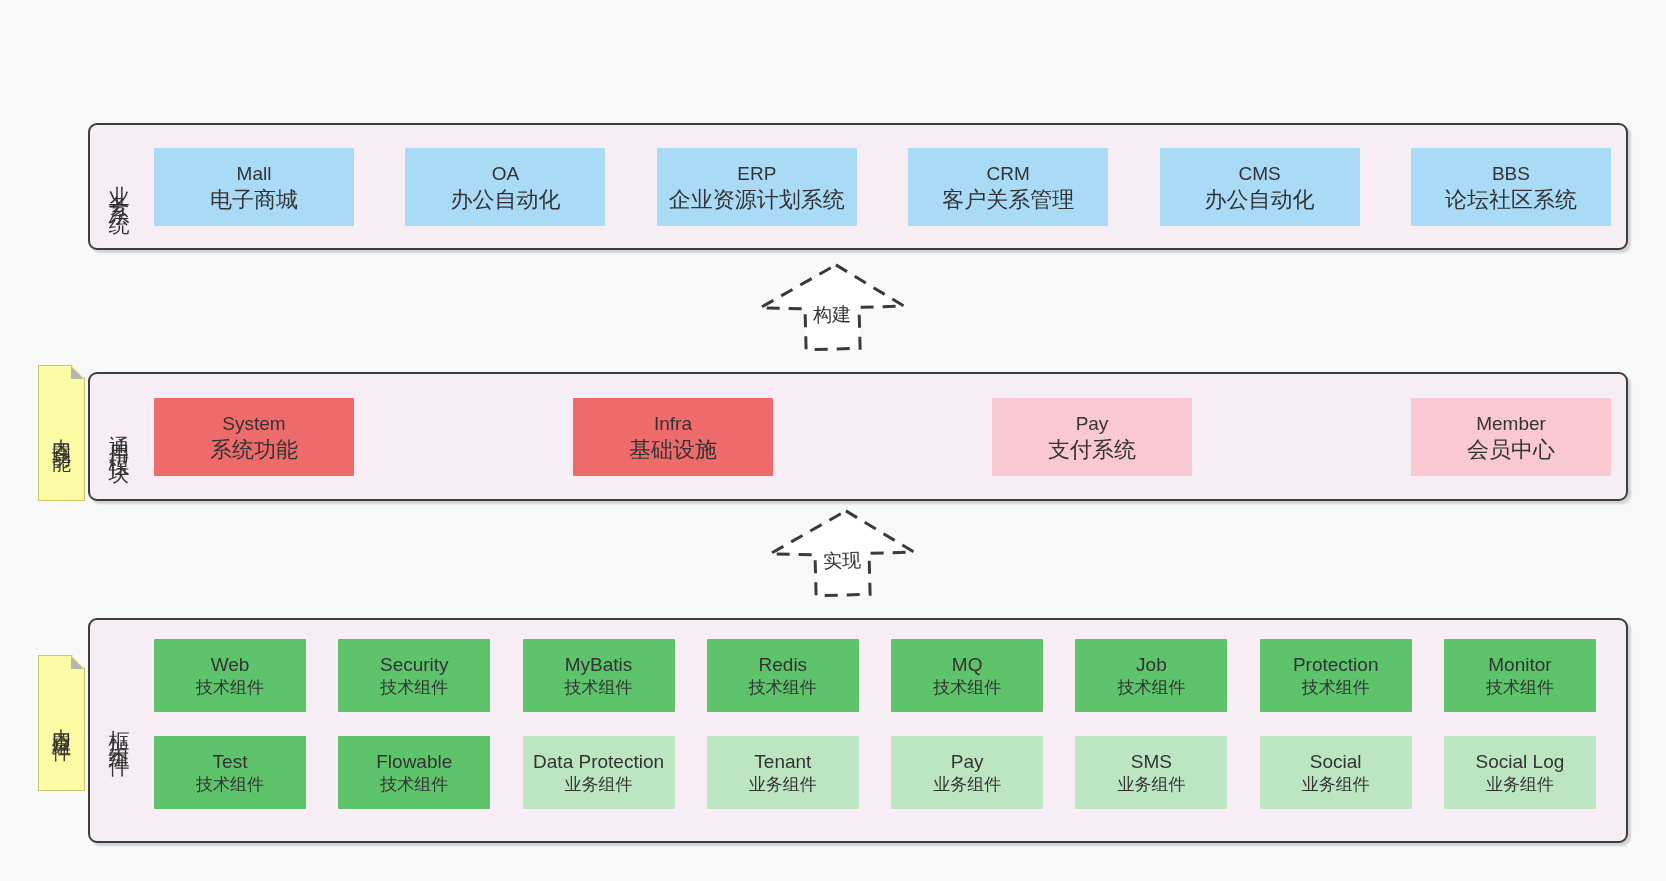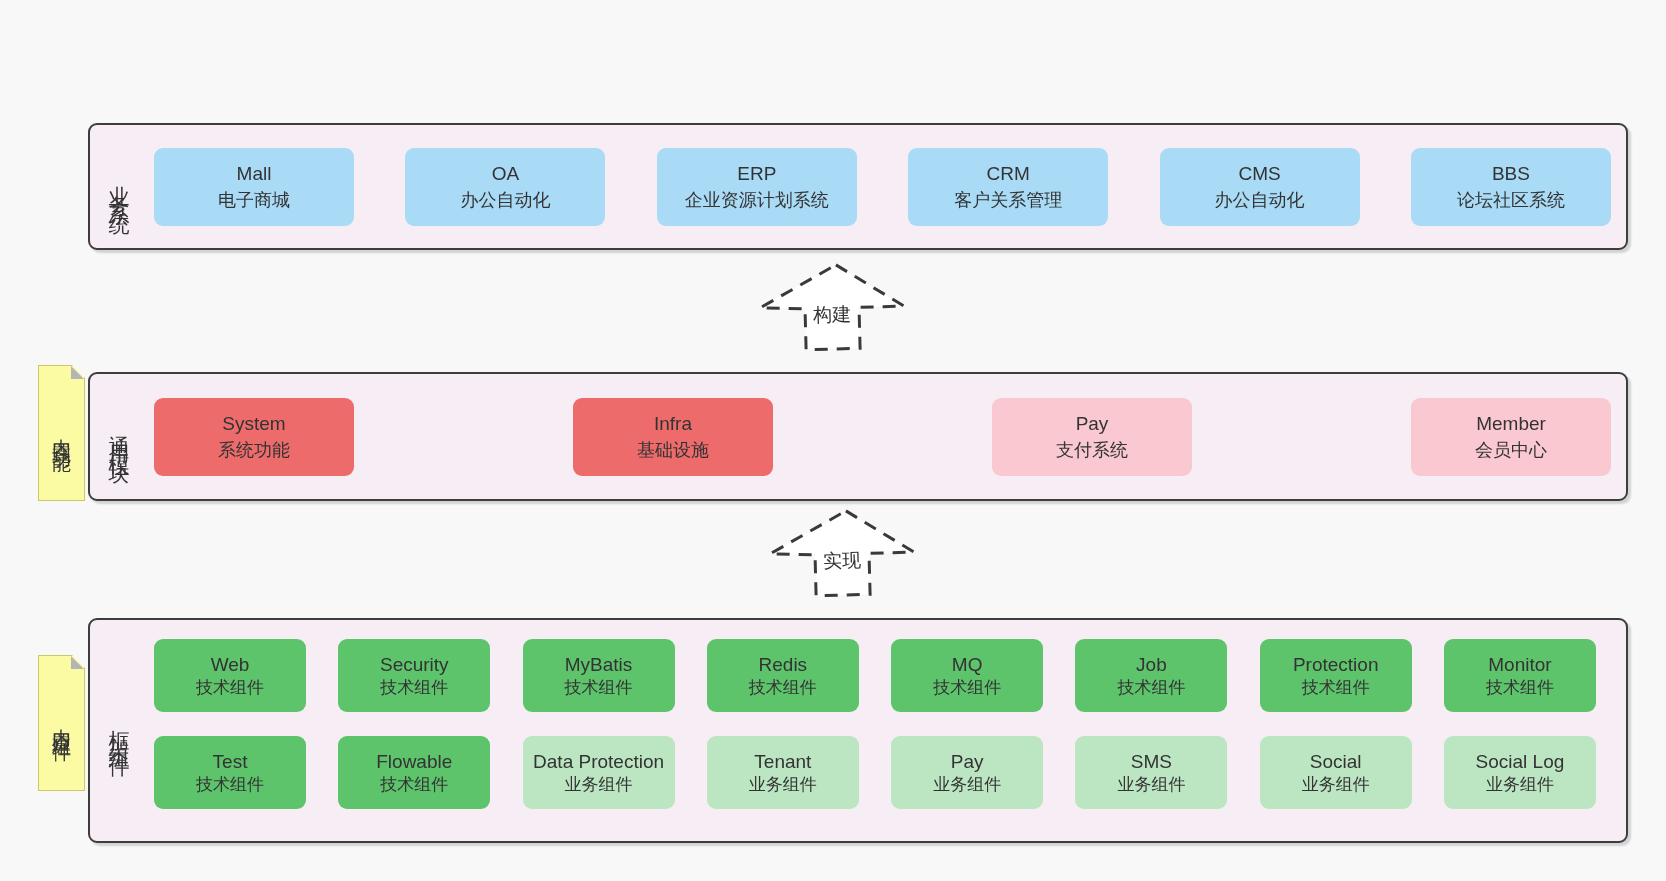--- a/index.html
+++ b/index.html
@@ -35,37 +35,37 @@
     color: #333333;
   }
   .box-row {
     position: absolute;
     left: 64px; right: 15px; top: 50%;
     transform: translateY(-50%);
     display: flex;
     justify-content: space-between;
   }
   .box {
-    border-radius: 9px;
+    border-radius: 1px;
     display: flex;
     flex-direction: column;
     justify-content: center;
     align-items: center;
     text-align: center;
     line-height: 26px;
     padding: 0 8px;
   }
   .row6 .box { width: 200px; height: 78px; }
   .blue       { background: #a9daf6; }
   .red        { background: #ee6b6b; }
   .pink       { background: #fac8d0; }
   .green      { background: #5ec46c; }
   .lightgreen { background: #bce6c2; }
   .box-name { font-size: 19px; }
-  .box-sub  { font-size: 18px; }
+  .box-sub  { font-size: 22px; }
   .comp-rows {
     position: absolute;
     left: 64px; right: 30px; top: 19px;
     display: flex;
     flex-direction: column;
     gap: 24px;
   }
   .comp-row { display: flex; justify-content: space-between; }
   .comp-row .box { width: 152px; height: 73px; line-height: 23px; }
   .comp-row .box-name { font-size: 19px; }

